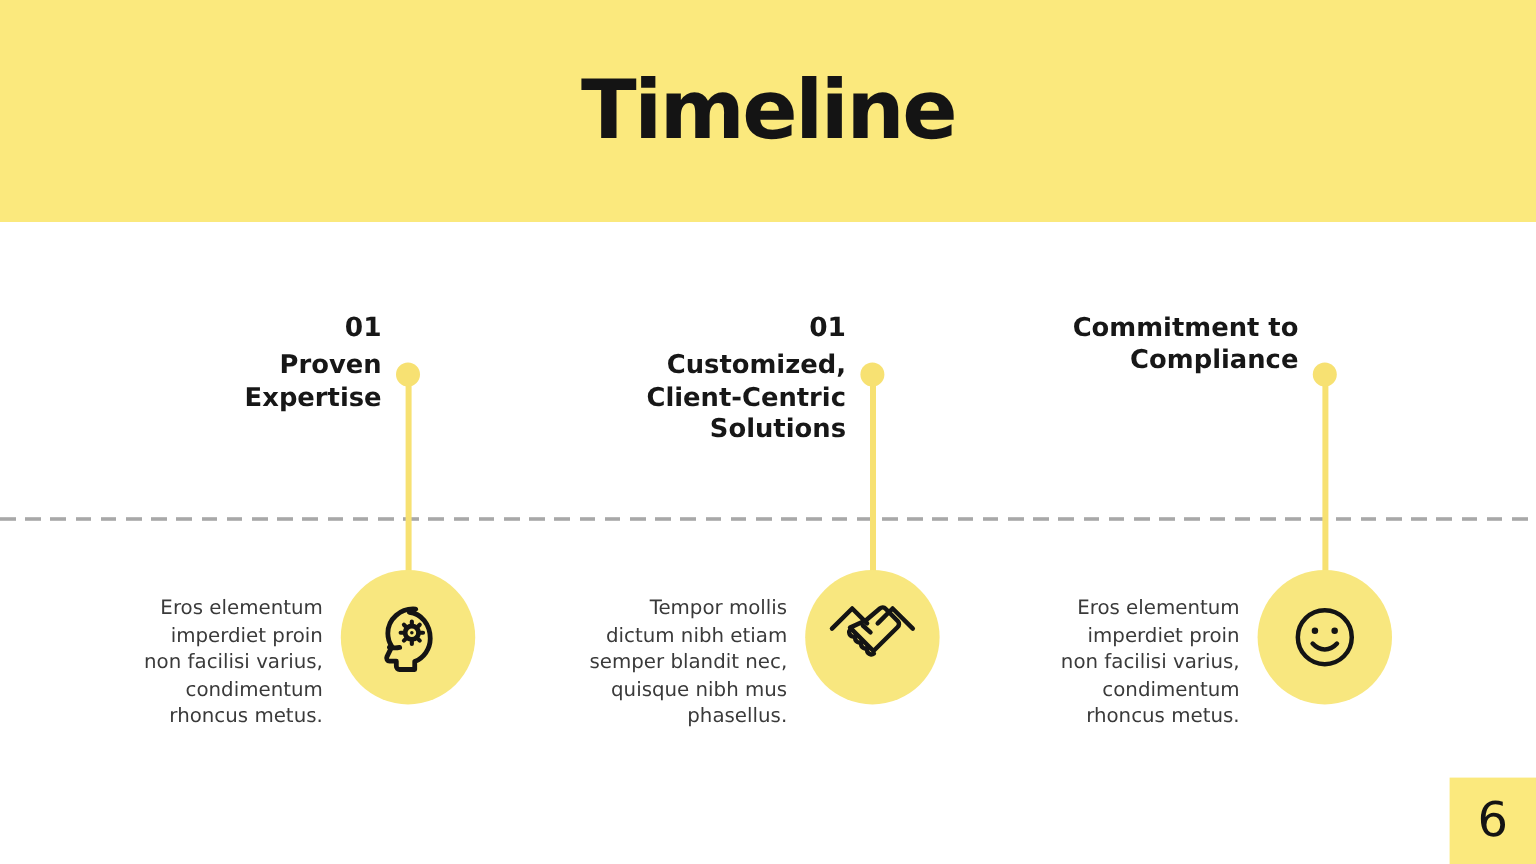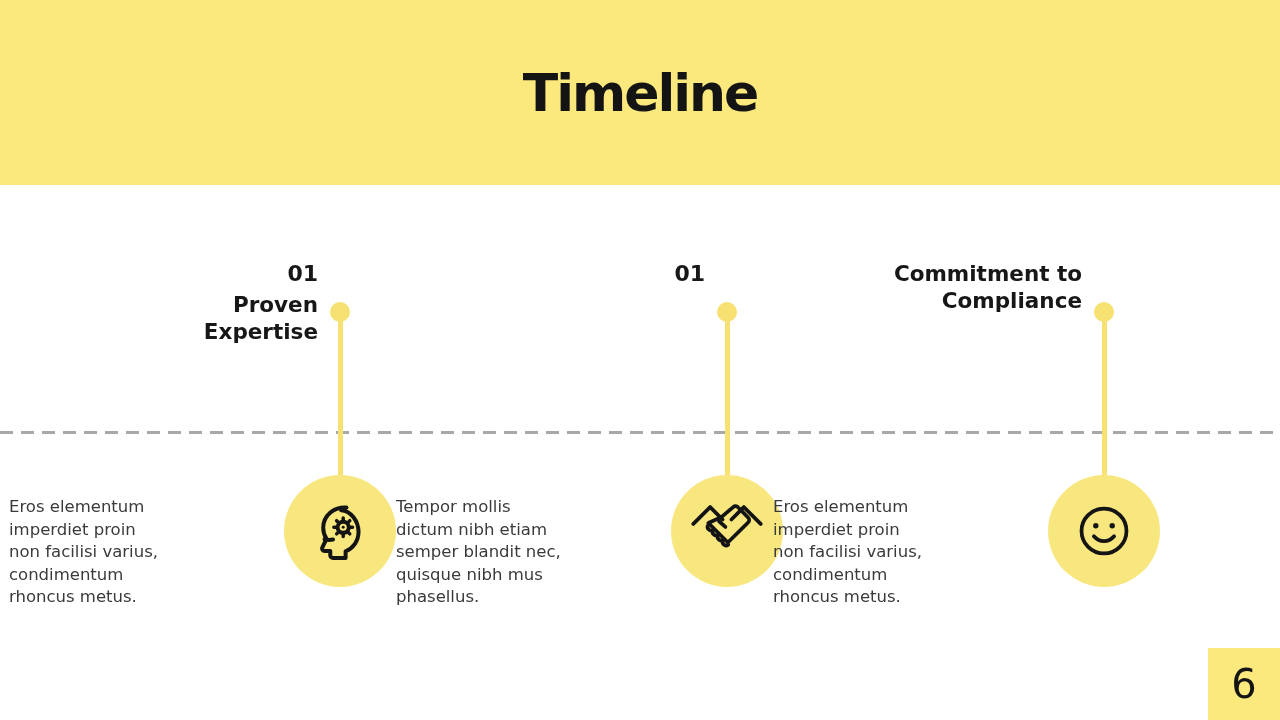--- a/index.html
+++ b/index.html
@@ -6,21 +6,21 @@
   .slide{
     position:relative;width:1280px;height:720px;overflow:hidden;background:#ffffff;
     font-family:"DejaVu Sans","Liberation Sans",sans-serif;
   }
   
   .band{
     position:absolute;top:0;left:0;width:1280px;height:185px;background:#FBE97D;
     display:flex;align-items:center;justify-content:center;
   }
   .band h1{
-    margin:0;font-size:52px;font-weight:800;letter-spacing:-2px;color:#141414;
+    margin:0;font-size:68px;font-weight:800;letter-spacing:-2px;color:#141414;
   }
   
   .dashes{
     position:absolute;top:431px;left:0;width:1280px;height:3px;
     background:repeating-linear-gradient(90deg,#A8A8A8 0 13px,transparent 13px 21px);
   }
   
   .item{position:absolute;inset:0;pointer-events:none;}
   .c1{--cx:340px}
   .c2{--cx:727px}
@@ -39,21 +39,21 @@
     position:absolute;top:311px;left:calc(var(--cx) - 2.5px);
     width:5px;height:222px;background:#F7E172;border-radius:3px;
   }
   .bubble{
     position:absolute;top:475px;left:calc(var(--cx) - 56px);
     width:112px;height:112px;border-radius:50%;background:#F8E77F;
     display:flex;align-items:center;justify-content:center;
   }
   .desc{
     position:absolute;top:496px;right:calc(1280px - var(--cx) + 71px);
-    width:260px;margin:0;font-size:16.5px;line-height:22.5px;
+    width:260px;margin:0;text-align:right;font-size:16.5px;line-height:22.5px;
     color:#3A3A3A;white-space:pre-line;
   }
   
   .page-badge{
     position:absolute;left:1208px;top:648px;width:72px;height:72px;background:#FBE97D;
     display:flex;align-items:center;justify-content:center;
   }
   .page-badge span{font-size:40px;font-weight:400;color:#141414;}
   .icon-svg{display:block;}
 </style>
@@ -88,20 +88,23 @@
     <p class="desc">Eros elementum
 imperdiet proin
 non facilisi varius,
 condimentum
 rhoncus metus.</p>
   </section>
 
   <section class="item c2">
     <div class="head">
       <div class="num">01</div>
+      <div class="ttl">Customized,
+Client-Centric
+Solutions</div>
     </div>
     <span class="stem"></span>
     <span class="dot"></span>
     <div class="bubble">
       <svg class="icon-svg" width="78" height="64" viewBox="0 0 44 36" fill="none" stroke="#141414" stroke-width="2.1" stroke-linecap="round" stroke-linejoin="round">
         <path d="M3 14 L12.5 4.5 L19.5 11.5"></path>
         <path d="M41 14 L31.5 4.5 L24.5 11.5"></path>
         <path d="M19 10 L25.5 4.5c.8-.7 2-.65 2.7.1L34 10.5c.7.8.65 2-.1 2.7L22.5 24.5 L11.5 13.5 Z"></path>
         <path d="M11.5 14.5a2 2 0 0 0 2.8 2.8M14.3 17.3a2 2 0 0 0 2.8 2.8M17.1 20.1a2 2 0 0 0 2.8 2.8M19.9 22.9a2 2 0 0 0 2.8 2.8"></path>
         <path d="M17.5 12.5l3.6 3.2"></path>

